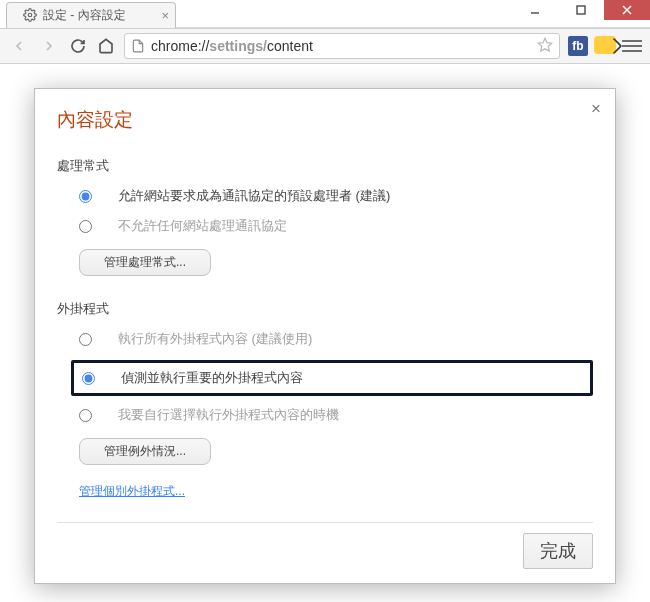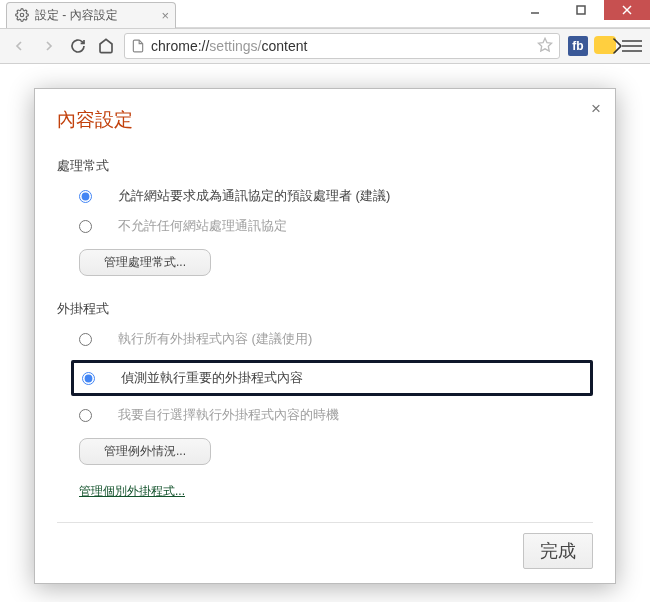--- a/index.html
+++ b/index.html
@@ -6,30 +6,30 @@
   html, body { width: 650px; height: 602px; overflow: hidden; background: #fff; }
   
   
   .win-titlebar { height: 28px; background: #fff; border-bottom: 1px solid #d9d9d9; display: flex; align-items: center; position: relative; }
   .win-buttons { position: absolute; right: 0; top: 0; display: flex; }
   .win-btn { width: 46px; height: 20px; display: flex; align-items: center; justify-content: center; }
   .win-btn.close { background: #c75050; color: #fff; }
   .win-btn svg { display: block; }
   
   .tabstrip { height: 28px; display: flex; align-items: flex-end; padding-left: 6px; background: #fff; }
-  .tab { height: 26px; min-width: 170px; border: 1px solid #bfbfbf; border-bottom: none; border-top-left-radius: 4px; border-top-right-radius: 4px; background: #f5f5f5; display: flex; align-items: center; padding: 0 8px; font-size: 12px; color: #555; position: relative; }
+  .tab { height: 26px; min-width: 170px; border: 1px solid #bfbfbf; border-bottom: none; border-top-left-radius: 4px; border-top-right-radius: 4px; background: #f5f5f5; display: flex; align-items: center; padding: 0 16px; font-size: 12px; color: #555; position: relative; }
   .tab-favicon { width: 14px; height: 14px; margin-right: 6px; color: #666; }
   .tab-close { position: absolute; right: 6px; top: 50%; transform: translateY(-50%); color: #888; font-size: 13px; }
   
   .toolbar { height: 36px; border-top: 1px solid #d0d0d0; border-bottom: 1px solid #d0d0d0; background: #f5f5f5; display: flex; align-items: center; padding: 0 8px; gap: 8px; }
   .nav-arrow { width: 22px; height: 22px; display: flex; align-items: center; justify-content: center; color: #bdbdbd; }
   .reload, .home { width: 20px; height: 20px; display: flex; align-items: center; justify-content: center; color: #555; }
   .omnibox { flex: 1; height: 26px; border: 1px solid #ccc; border-radius: 3px; background: #fff; display: flex; align-items: center; padding: 0 6px; font-size: 14px; color: #333; justify-content: center; }
   .omnibox .page-icon { width: 14px; height: 14px; margin-right: 6px; color: #888; }
-  .omnibox .url-gray { color: #999; }
+  .omnibox .url-gray { color: #999; font-weight: bold; }
   .omnibox .star { margin-left: auto; color: #bbb; }
   .ext-icons { display: flex; gap: 6px; align-items: flex-start; }
   .ext-fb { width: 20px; height: 20px; background: #3b5998; color: #fff; font-weight: bold; font-size: 12px; display: flex; align-items: center; justify-content: center; border-radius: 2px; }
   .ext-yel { width: 22px; height: 18px; background: #ffcf3f; border-radius: 4px; position: relative; }
   .ext-yel::after { content: ""; position: absolute; right: -4px; top: 4px; width: 10px; height: 10px; border: 2px solid #333; border-left: none; border-bottom: none; transform: rotate(45deg); border-radius: 2px; }
   .menu-btn { width: 20px; height: 20px; display: flex; flex-direction: column; justify-content: center; gap: 3px; }
   .menu-btn span { height: 2px; background: #6e6e6e; }
   
   
   .page-bg { position: absolute; top: 64px; left: 0; right: 0; bottom: 0; background: #fff; padding: 20px 28px; color: #c8c8c8; font-size: 13px; }
@@ -38,21 +38,21 @@
   .modal-overlay { position: absolute; top: 64px; left: 0; right: 0; bottom: 0; background: rgba(255,255,255,0.4); }
   .modal { position: absolute; top: 88px; left: 34px; right: 34px; bottom: 18px; background: #fff; border: 1px solid #bcbcbc; box-shadow: 0 4px 24px rgba(0,0,0,0.3); padding: 18px 22px 14px 22px; display: flex; flex-direction: column; }
   .modal-close { position: absolute; top: 10px; right: 14px; font-size: 17px; color: #777; cursor: pointer; }
   .modal-title { font-size: 19px; color: #c2410c; margin-bottom: 18px; }
   .modal-body { flex: 1; overflow: hidden; font-size: 13px; color: #444; }
   .section-title { font-size: 13px; margin: 6px 0 12px 0; }
   .radio-row { display: flex; align-items: center; gap: 26px; margin: 0 0 12px 22px; }
   .radio-row input[type=radio] { accent-color: #4285f4; cursor: pointer; }
   .radio-row label { cursor: pointer; }
   .mgmt-btn { margin: 2px 0 18px 22px; padding: 4px 24px; font-size: 12px; border: 1px solid #c4c4c4; background: linear-gradient(#f7f7f7,#ededed); border-radius: 8px; color: #444; cursor: pointer; }
-  .link { color: #14532d; text-decoration: underline; font-size: 12px; margin-left: 22px; display: inline-block; margin-bottom: 22px; cursor: pointer; }
+  .link { color: #3b82f6; text-decoration: underline; font-size: 12px; margin-left: 22px; display: inline-block; margin-bottom: 22px; cursor: pointer; }
   .highlight-box { border: 3px solid #0f172a; border-radius: 2px; padding: 6px 8px 6px 0; margin-left: 14px; margin-bottom: 10px; }
   .highlight-box .radio-row { margin: 0 0 0 8px; }
   .modal-footer { border-top: 1px solid #e2e2e2; padding-top: 10px; display: flex; justify-content: flex-end; }
   .done-btn { padding: 5px 16px; font-size: 18px; border: 1px solid #c4c4c4; background: linear-gradient(#f7f7f7,#ededed); border-radius: 2px; color: #444; cursor: pointer; }
   
   .disabled-row { color: #a0a0a0; align-items: center; }
 </style>
 </head>
 <body>
 

